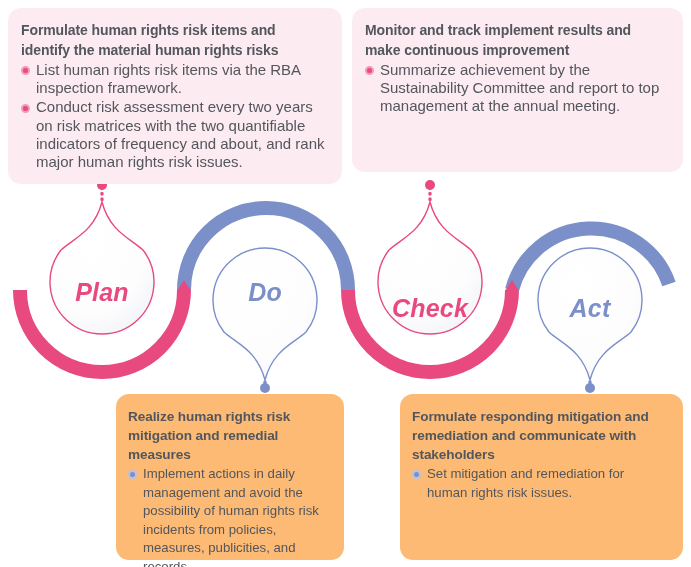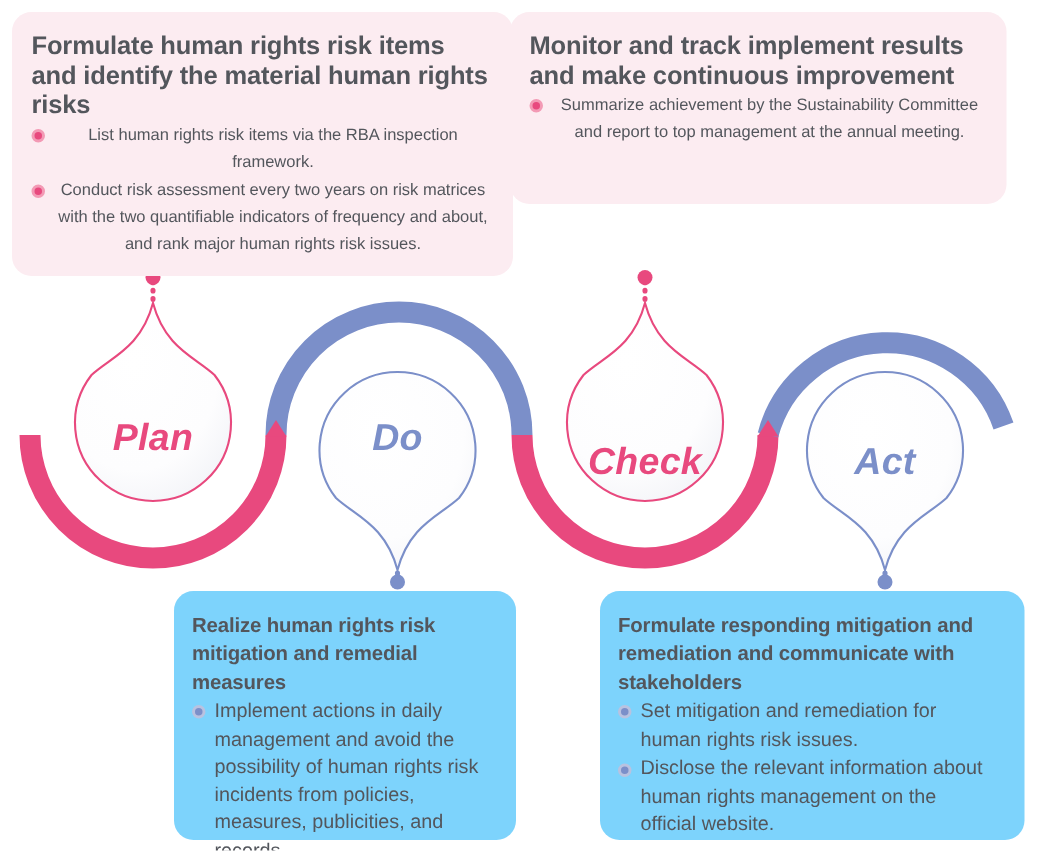--- a/index.html
+++ b/index.html
@@ -4,37 +4,37 @@
 <style>
   html,body{margin:0;padding:0;background:#ffffff;}
   body{width:691px;height:567px;position:relative;overflow:hidden;
        font-family:"Liberation Sans","DejaVu Sans",sans-serif;}
 
   .stage{position:absolute;inset:0;width:691px;height:567px;}
 
   
   .box{position:absolute;border-radius:13px;box-sizing:border-box;}
   .box.pink{background:#fcecf1;}
-  .box.blue{background:#7dd3fc;}
+  .box.blue{background:#fdba74;}
 
   .box-title{font-weight:700;color:#53565c;letter-spacing:-0.1px;}
-  .box.pink .box-title{font-size:17px;line-height:19.5px;}
+  .box.pink .box-title{font-size:14px;line-height:19.5px;}
   .box.blue .box-title{font-size:13.6px;line-height:19px;}
 
   .box ul{list-style:none;margin:0;padding:0;}
   .box li{position:relative;padding-left:15px;color:#53565c;}
-  .box.pink li{font-size:11px;line-height:18.2px;margin-top:1px;text-align:center;}
+  .box.pink li{font-size:15px;line-height:18.2px;margin-top:1px;}
   .box.blue li{font-size:13.2px;line-height:18.6px;margin-top:1px;}
   .box li::before{content:"";position:absolute;left:0;top:5.4px;
       width:9px;height:9px;border-radius:50%;box-sizing:border-box;}
   .box.pink li::before{border:2px solid #f39ab5;background:#e8497e;}
   .box.blue li::before{border:2px solid #b9c2e0;background:#7b8fc9;}
 
   #box-plan  {left:8px;  top:8px;  width:334px; height:176px; padding:13px 14px 0 13px;}
-  #box-check {left:340px;top:8px;  width:331px; height:128px; padding:13px 13px 0 13px;}
+  #box-check {left:352px;top:8px;  width:331px; height:164px; padding:13px 13px 0 13px;}
   #box-do    {left:116px;top:394px;width:228px; height:166px; padding:13px 14px 0 12px;}
   #box-act   {left:400px;top:394px;width:283px; height:166px; padding:13px 22px 0 12px;}
 
   
   .wave{position:absolute;left:0;top:180px;width:691px;height:220px;}
 
   .node{position:absolute;font-style:italic;}
   .node-label{position:absolute;left:0;top:0;width:100%;height:100%;
       display:flex;align-items:center;justify-content:center;
       font-weight:700;font-size:25px;letter-spacing:0.2px;}
@@ -145,17 +145,16 @@
     <div class="box-title">Realize human rights risk mitigation and remedial measures</div>
     <ul>
       <li>Implement actions in daily management and avoid the possibility of human rights risk incidents from policies, measures, publicities, and records.</li>
     </ul>
   </div>
 
   <div class="box blue" id="box-act">
     <div class="box-title">Formulate responding mitigation and remediation and communicate with stakeholders</div>
     <ul>
       <li>Set mitigation and remediation for human rights risk issues.</li>
-      <li>Disclose the relevant information about human rights management on the official website.</li>
     </ul>
   </div>
 
 </div>
 
 </body></html>

